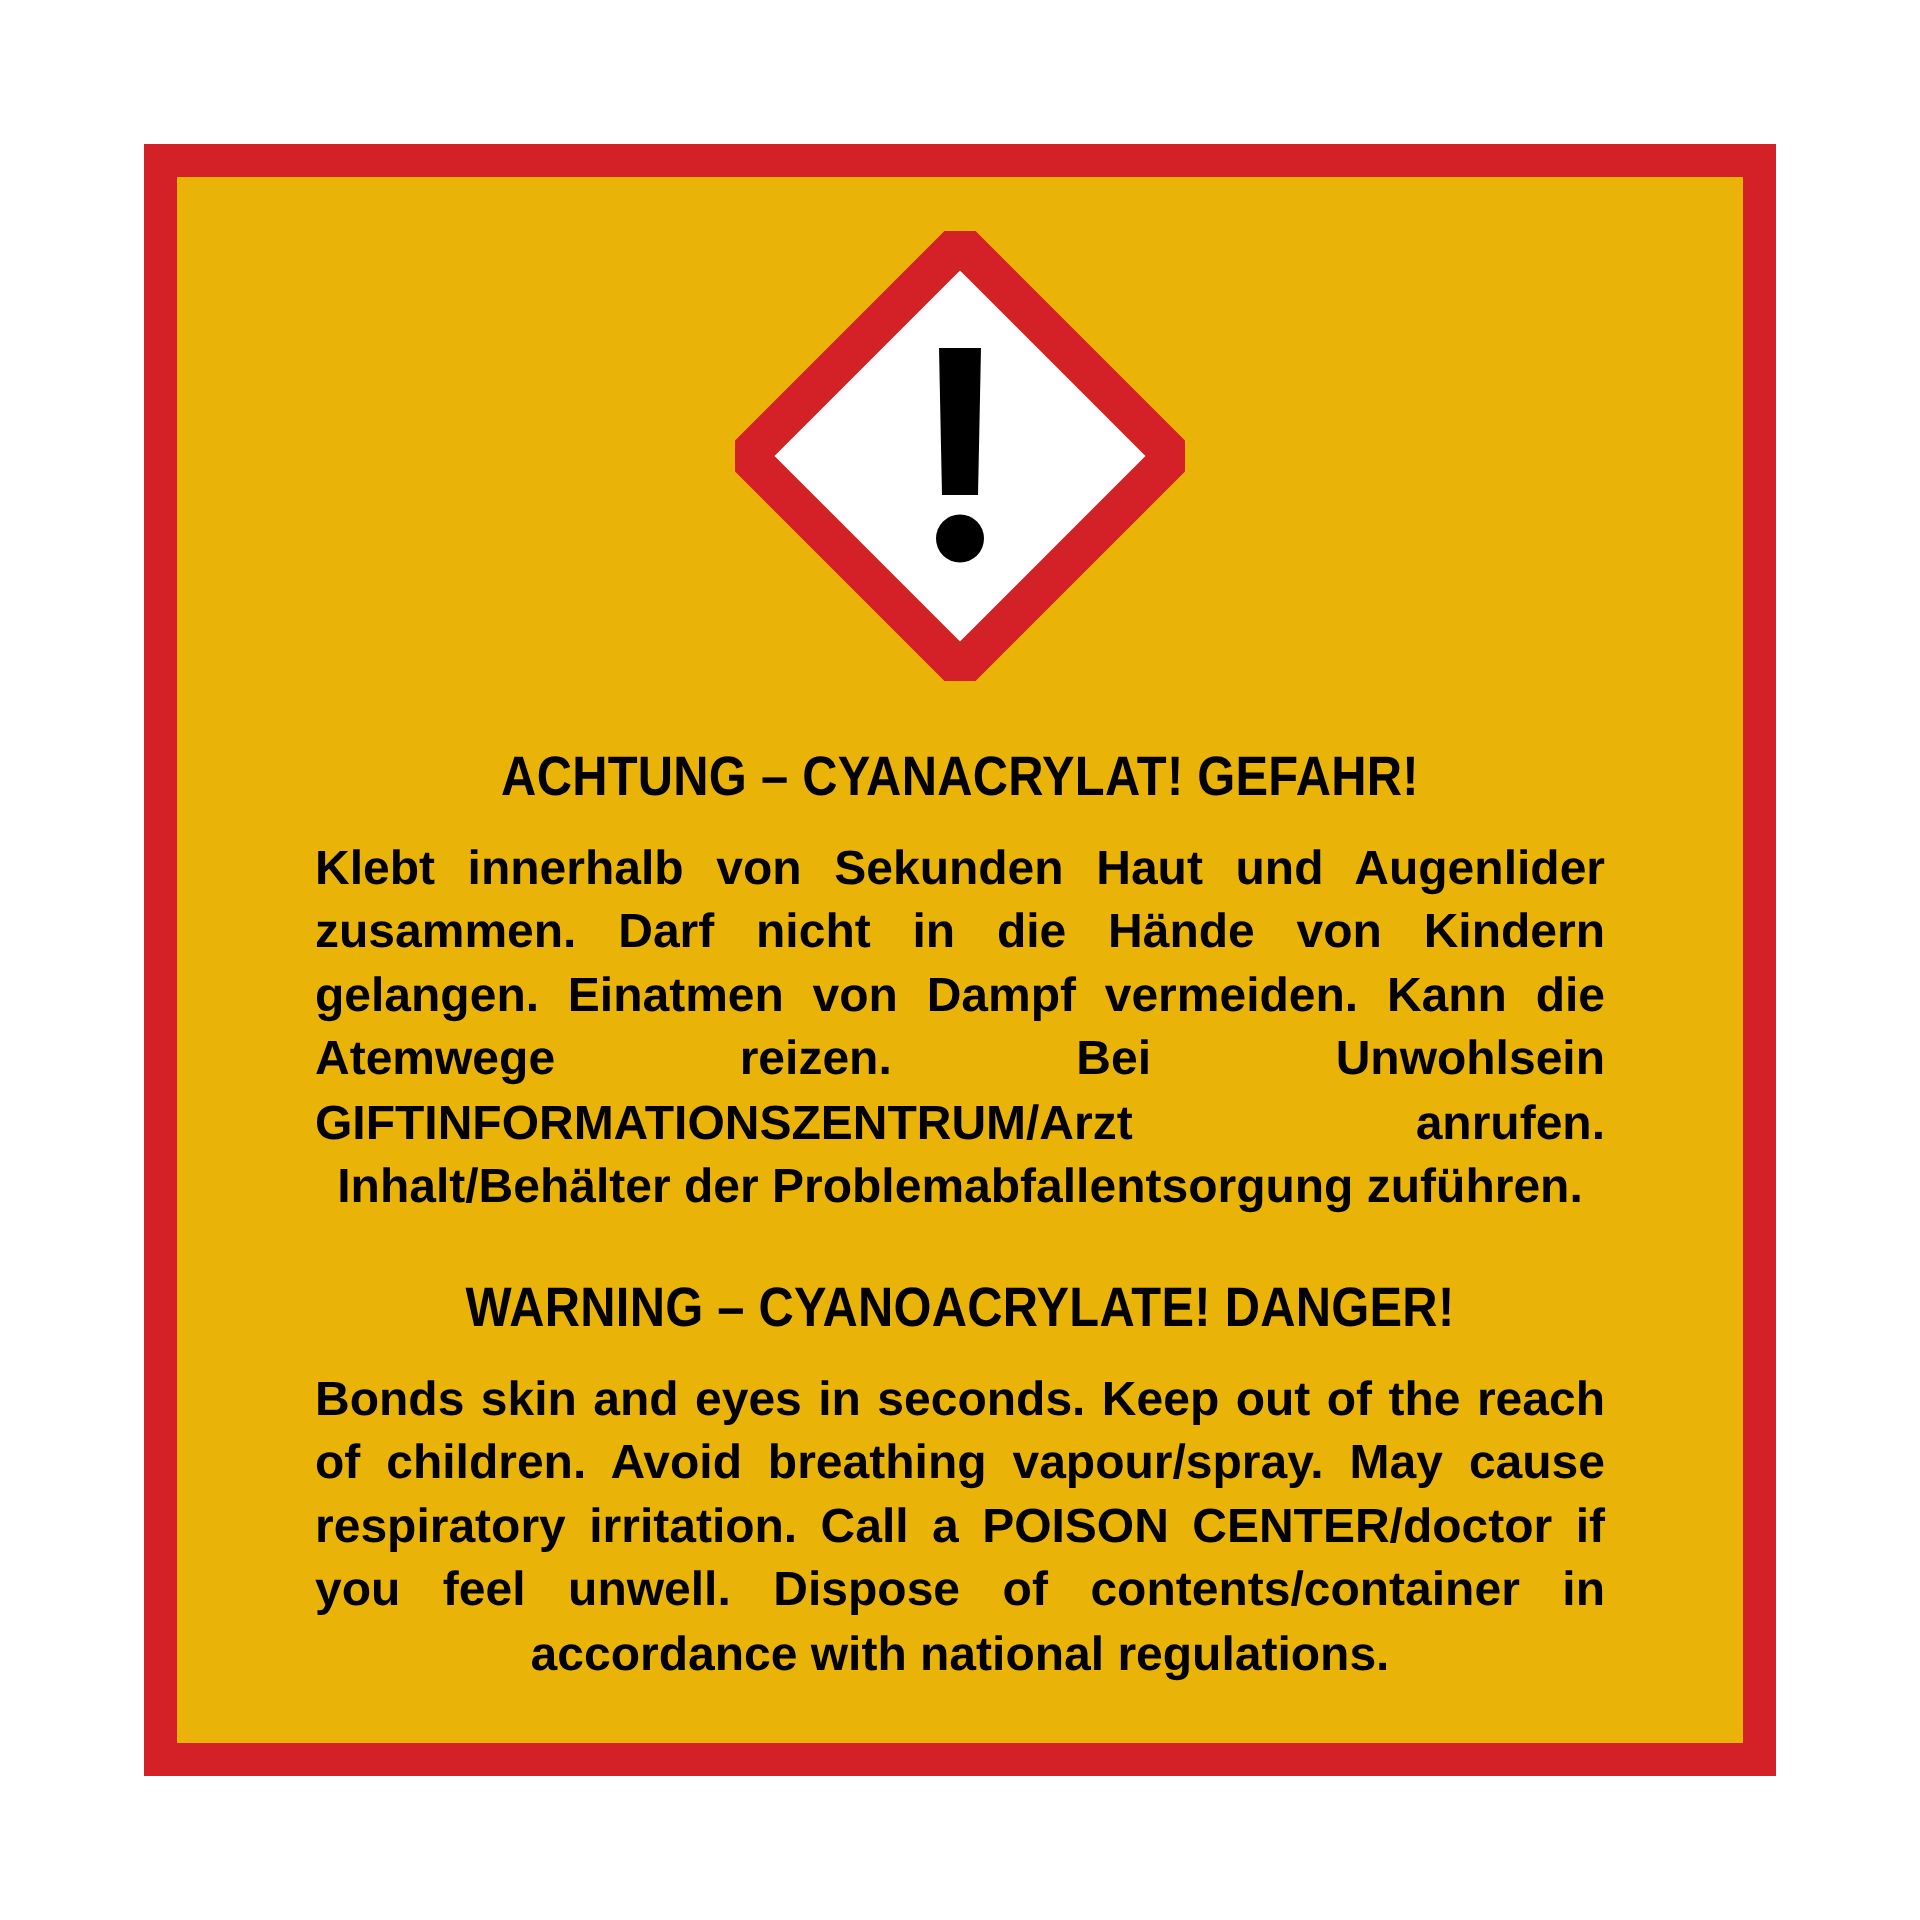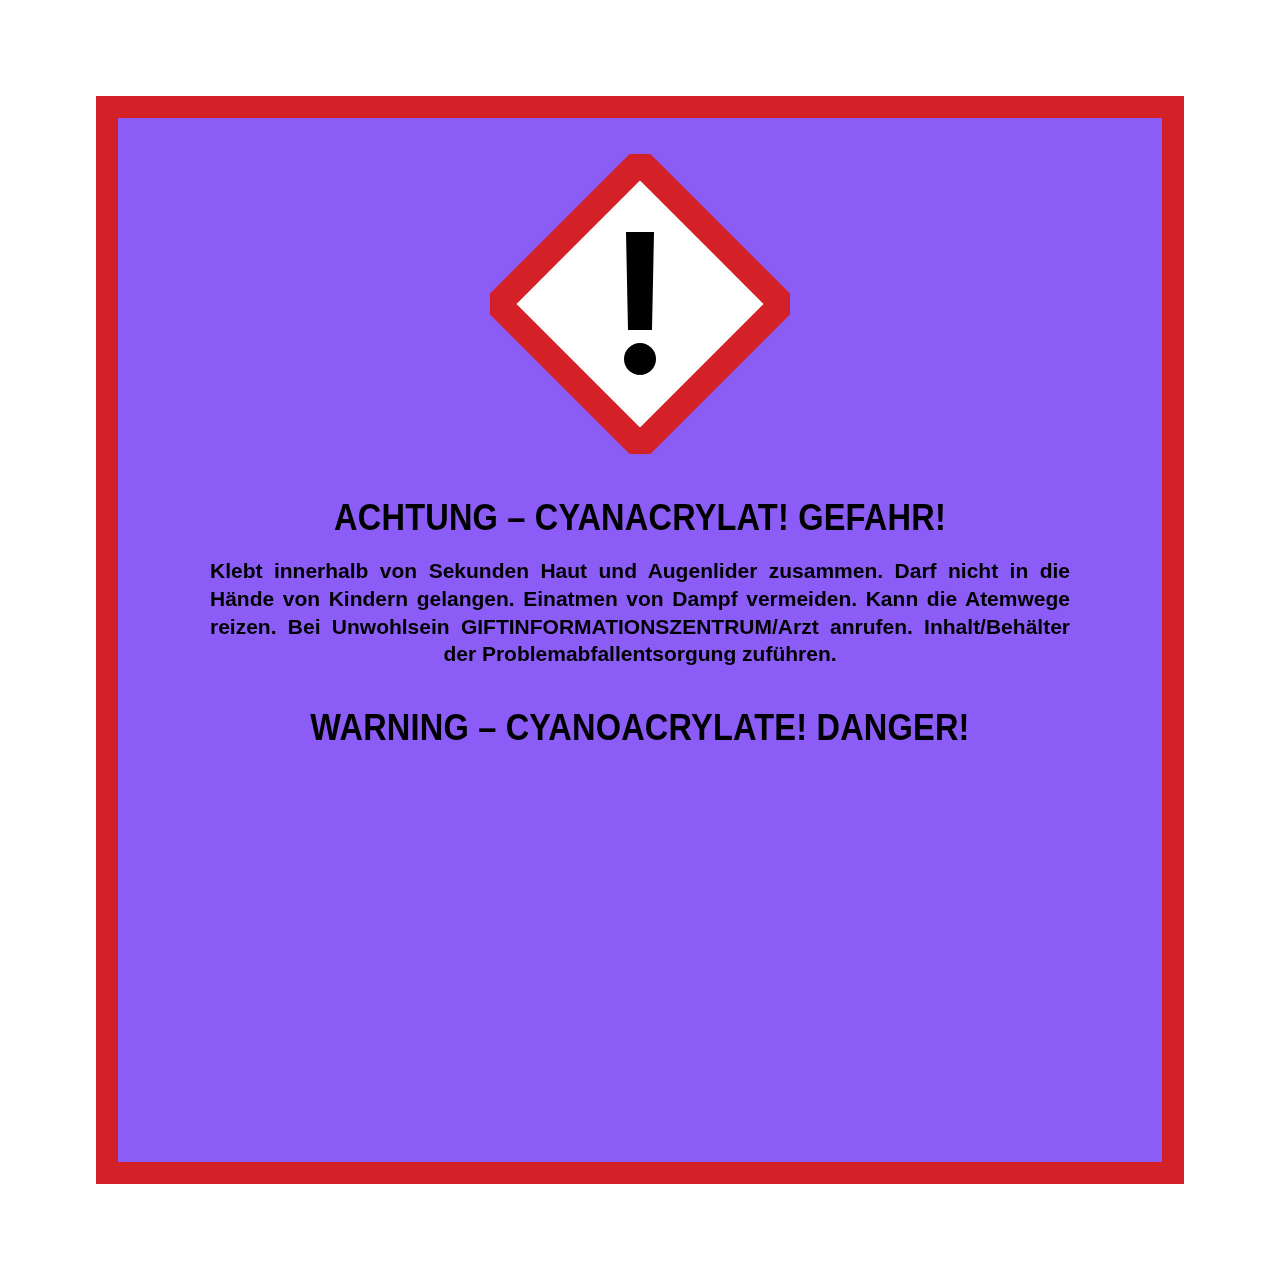--- a/index.html
+++ b/index.html
@@ -23,21 +23,21 @@
   }
 
   
   #label-frame {
     position: absolute;
     left: 96px;
     top: 96px;
     width: 1088px;
     height: 1088px;
     border: 22px solid #d42027;
-    background: #8b5cf6;
+    background: #eab308;
     box-sizing: border-box;
   }
 
   
   #pictogram-area {
     position: absolute;
     left: 0;
     top: 36px;
     width: 100%;
     display: flex;
@@ -76,21 +76,21 @@
     transform: scaleX(0.88);
     transform-origin: center;
     margin: 0 0 18px 0;
     line-height: 1.1;
   }
 
   .section-body {
     color: #000000;
     font-family: "Liberation Sans", sans-serif;
     font-weight: bold;
-    font-size: 21px;
+    font-size: 32px;
     line-height: 1.33;
     margin: 0;
   }
 
   .justified {
     text-align: justify;
     text-align-last: center;
     hyphens: none;
   }
 </style>
@@ -112,18 +112,19 @@
 
     <div id="text-area">
 
       <div class="section">
         <div class="section-heading">ACHTUNG – CYANACRYLAT! GEFAHR!</div>
         <p class="section-body justified">Klebt innerhalb von Sekunden Haut und Augenlider zusammen. Darf nicht in die Hände von Kindern gelangen. Einatmen von Dampf vermeiden. Kann die Atemwege reizen. Bei Unwohlsein GIFTINFORMATIONSZENTRUM/Arzt anrufen. Inhalt/Behälter der Problemabfallentsorgung zuführen.</p>
       </div>
 
       <div class="section">
         <div class="section-heading">WARNING – CYANOACRYLATE! DANGER!</div>
+        <p class="section-body justified">Bonds skin and eyes in seconds. Keep out of the reach of children. Avoid breathing vapour/spray. May cause respiratory irritation. Call a POISON CENTER/doctor if you feel unwell. Dispose of contents/container in accordance with national regulations.</p>
       </div>
 
     </div>
 
   </div>
 </div>
 
 </body></html>

